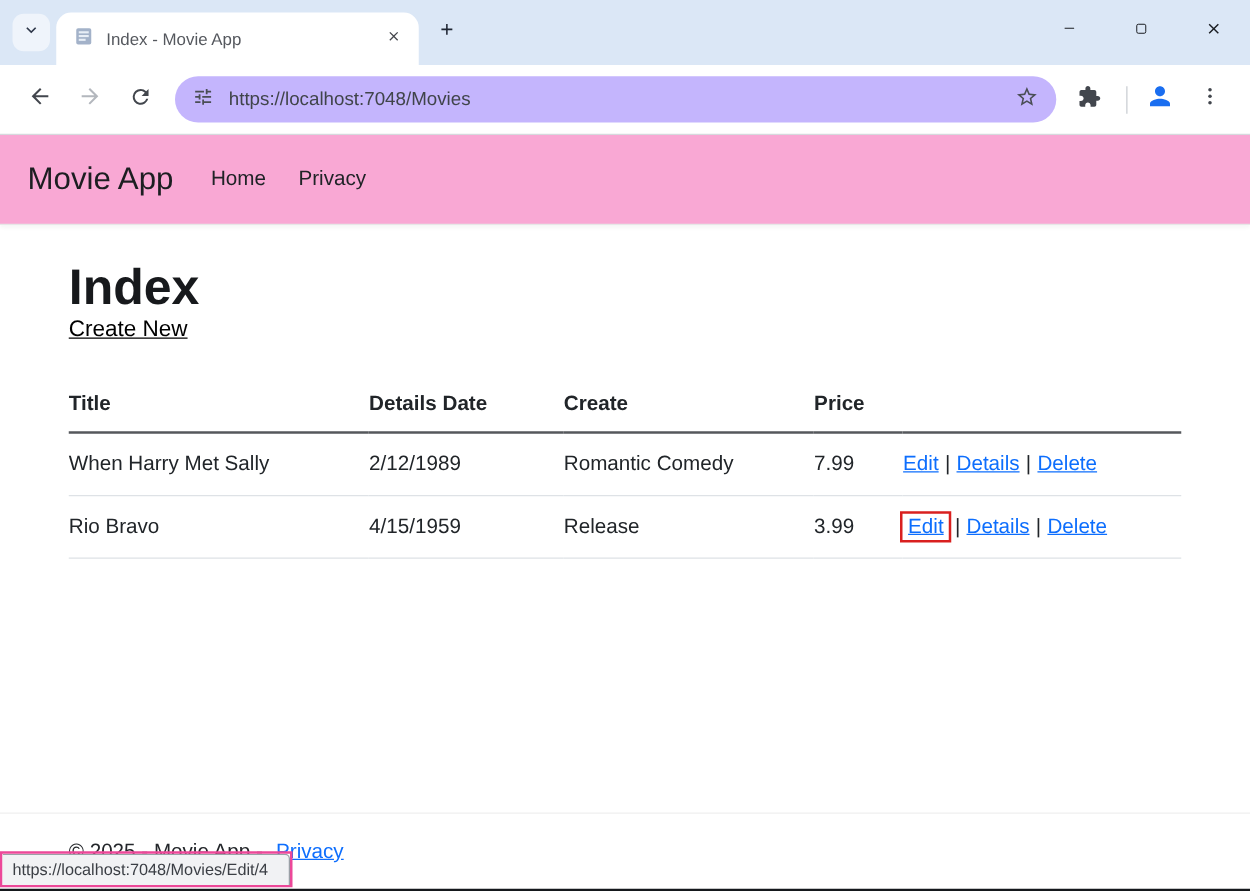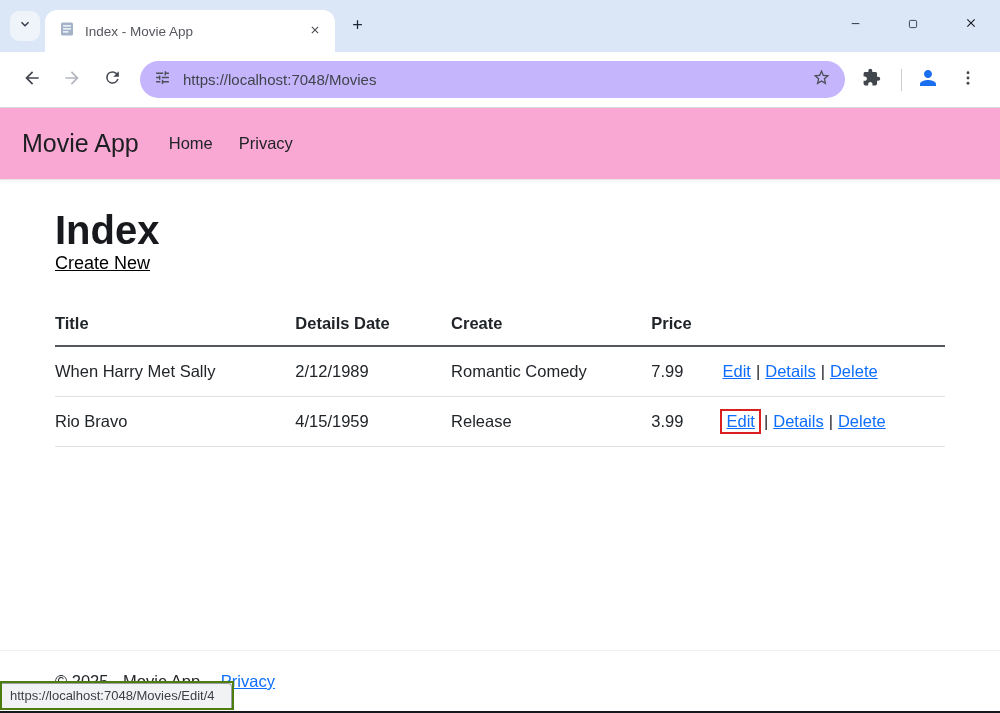--- a/index.html
+++ b/index.html
@@ -110,21 +110,21 @@
 
   .footer {
     position: absolute; left: 0; right: 0; bottom: 0; height: 60px; line-height: 60px;
     padding: 0 55px; border-top: 1px solid #f0f0f0;
     font-size: 16.5px; color: #24272b; background: #fff;
   }
   .footer a { color: #0d6efd; text-decoration: underline; margin-left: 6px; }
 
   .status-annotation {
     position: absolute; left: 0; bottom: 0; z-index: 5;
-    border: 2px solid #4d7c0f;
+    border: 2px solid #ec4899;
   }
   .statusbar {
     background: #f1f2f4; border: 1px solid #9aa0a6; border-left: none; border-bottom: none;
     border-top-right-radius: 4px;
     padding: 4px 16px 5px 8px; font-size: 13px; color: #3b3f45; white-space: nowrap;
   }
 </style>
 </head>
 <body>
 

